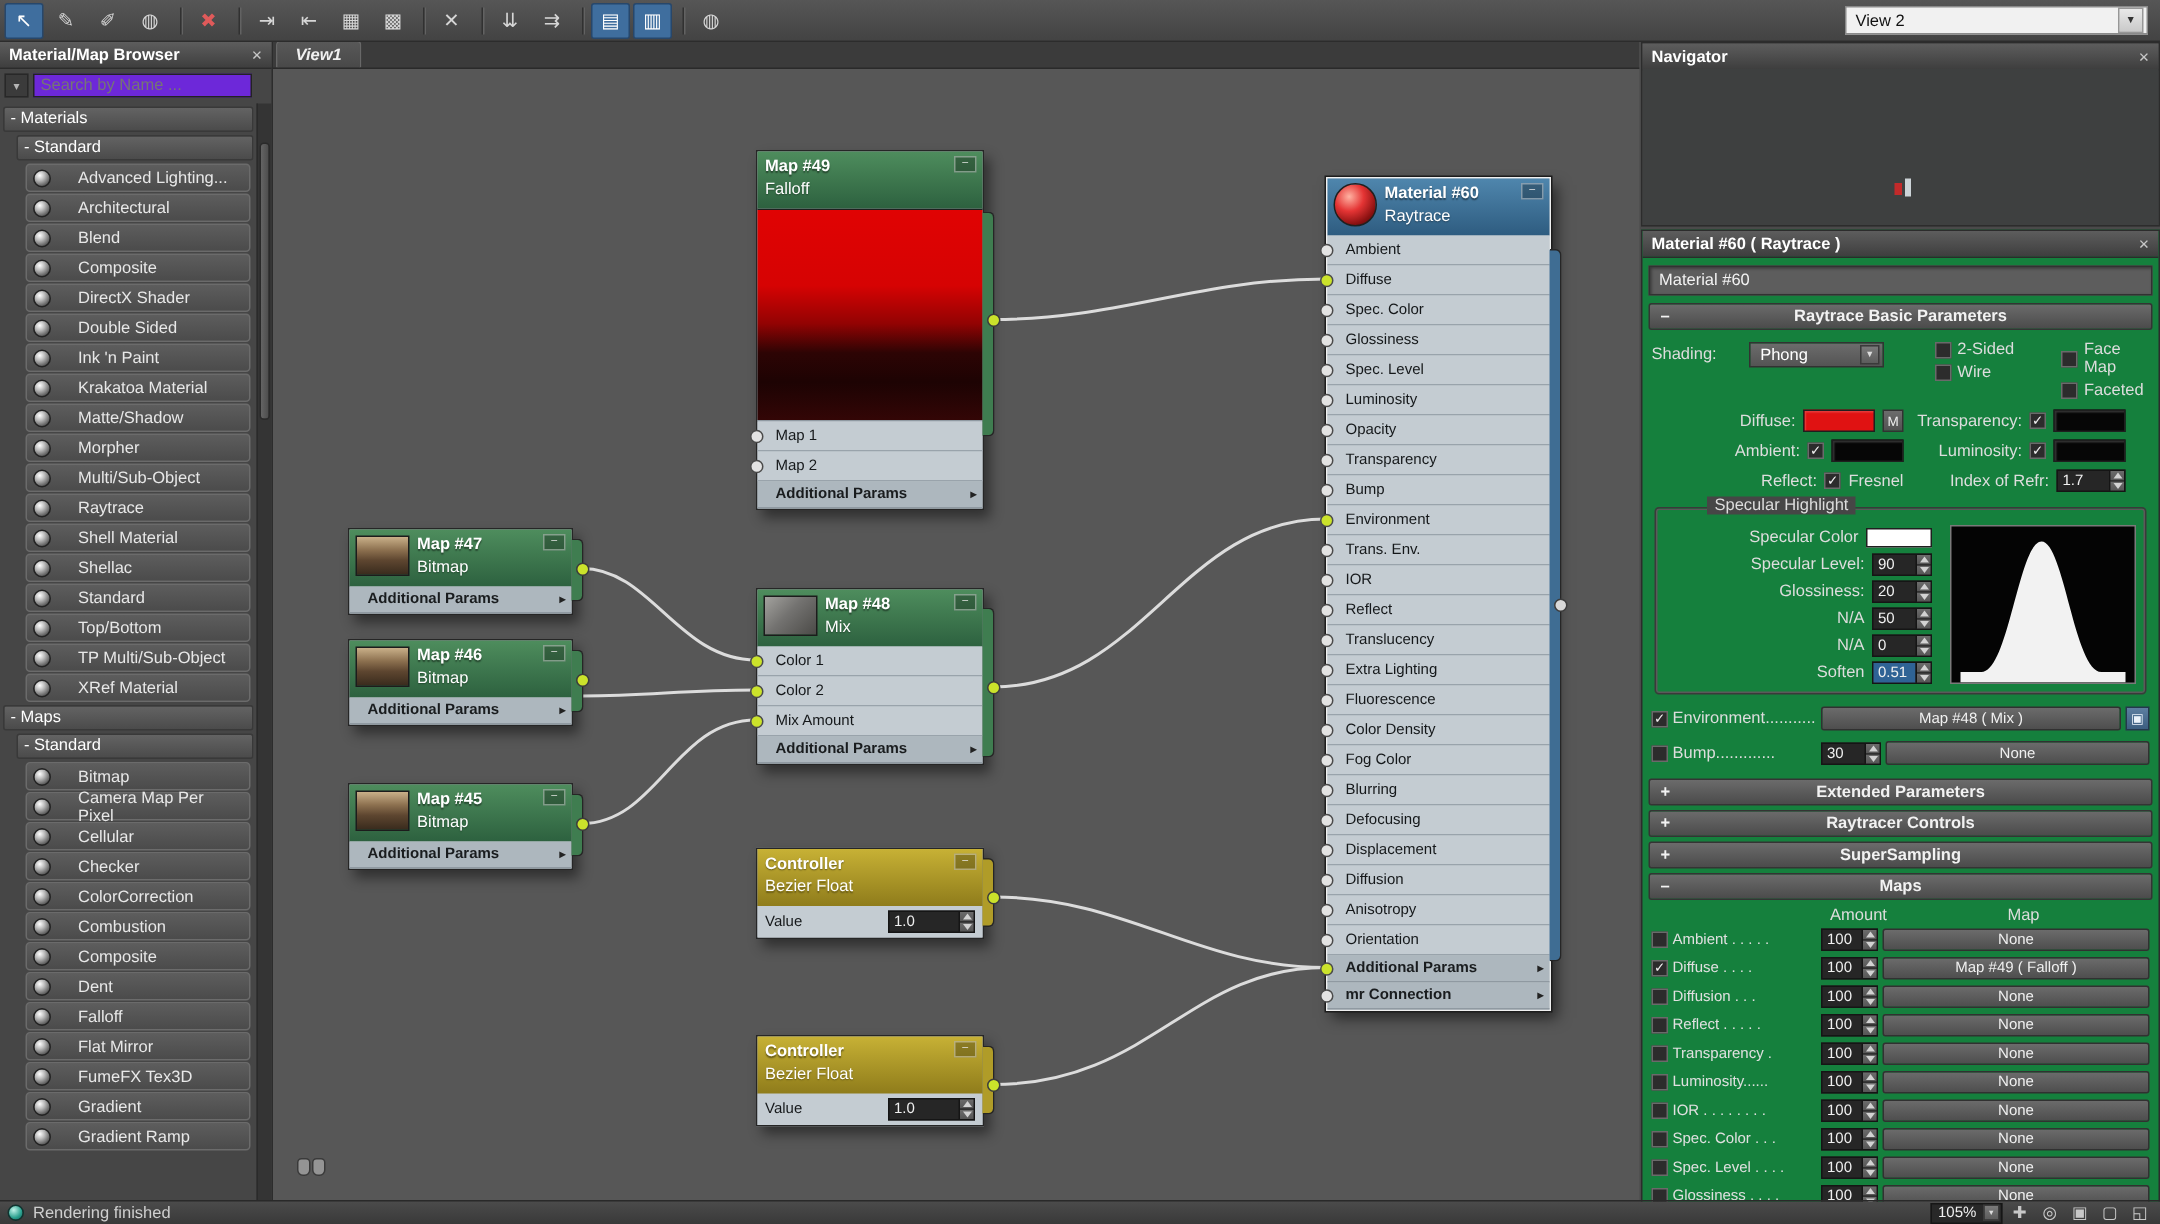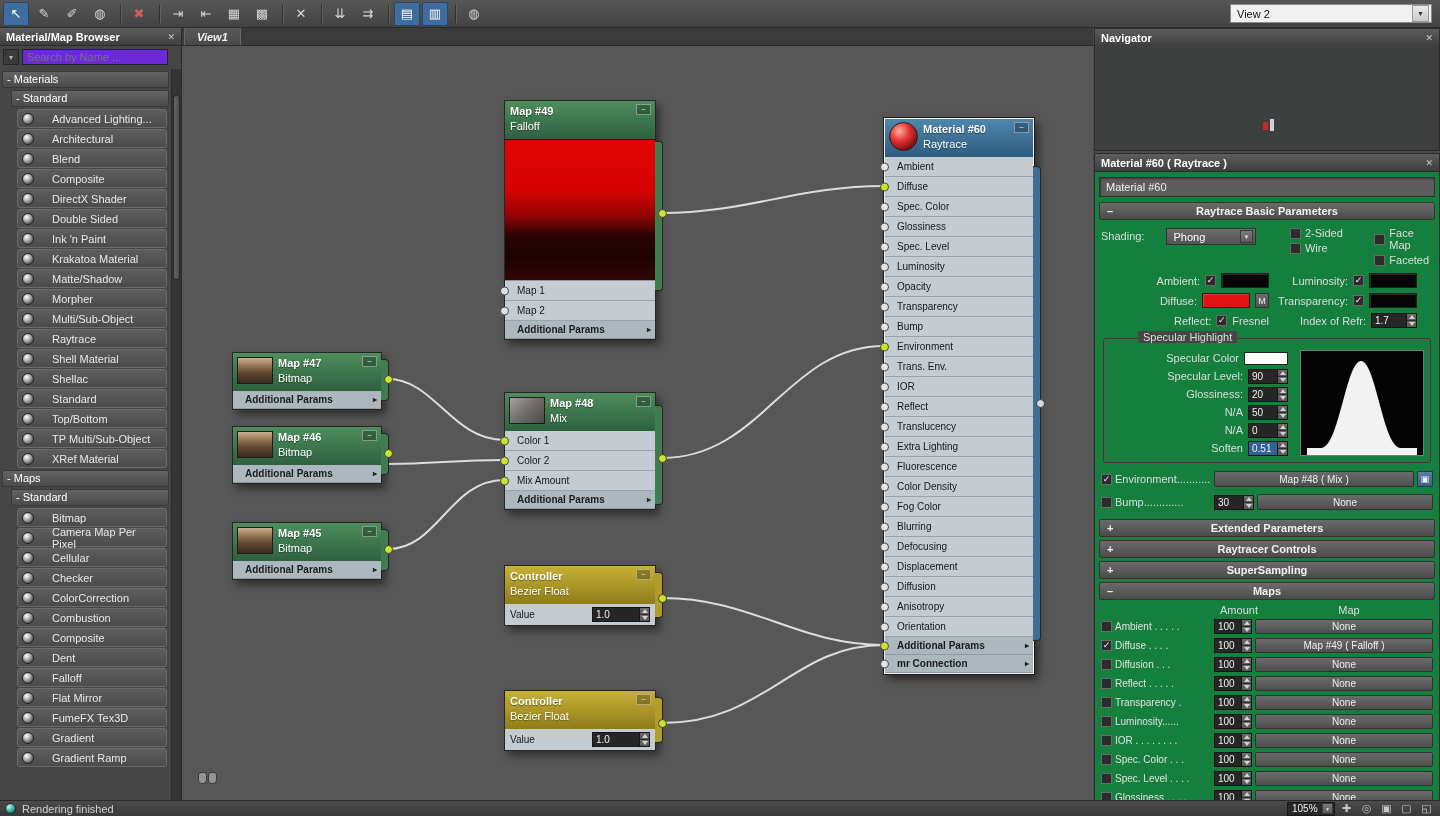--- a/index.html
+++ b/index.html
@@ -795,39 +795,39 @@
             </span>
           <span class="cbrow">
               <span class="cb"></span>
               <span>Faceted</span>
             </span>
         </div>
       </div>
 
       <div class="dualrow">
         <div class="half-l">
+          <span class="lab">Diffuse:</span>
+          <span class="swatch sw-red"></span>
+          <button class="mini-btn">M</button>
+        </div>
+        <div class="half-r">
+          <span class="lab">Transparency:</span>
+          <span class="cb checked"></span>
+          <span class="swatch sw-black"></span>
+        </div>
+      </div>
+
+      <div class="dualrow">
+        <div class="half-l">
           <span class="lab">Ambient:</span>
           <span class="cb checked"></span>
           <span class="swatch sw-black"></span>
         </div>
         <div class="half-r">
           <span class="lab">Luminosity:</span>
-          <span class="cb checked"></span>
-          <span class="swatch sw-black"></span>
-        </div>
-      </div>
-
-      <div class="dualrow">
-        <div class="half-l">
-          <span class="lab">Diffuse:</span>
-          <span class="swatch sw-red"></span>
-          <button class="mini-btn">M</button>
-        </div>
-        <div class="half-r">
-          <span class="lab">Transparency:</span>
           <span class="cb checked"></span>
           <span class="swatch sw-black"></span>
         </div>
       </div>
 
       <div class="dualrow">
         <div class="half-l">
           <span class="lab">Reflect:</span>
           <span class="cb checked"></span>
           <span>Fresnel</span>

